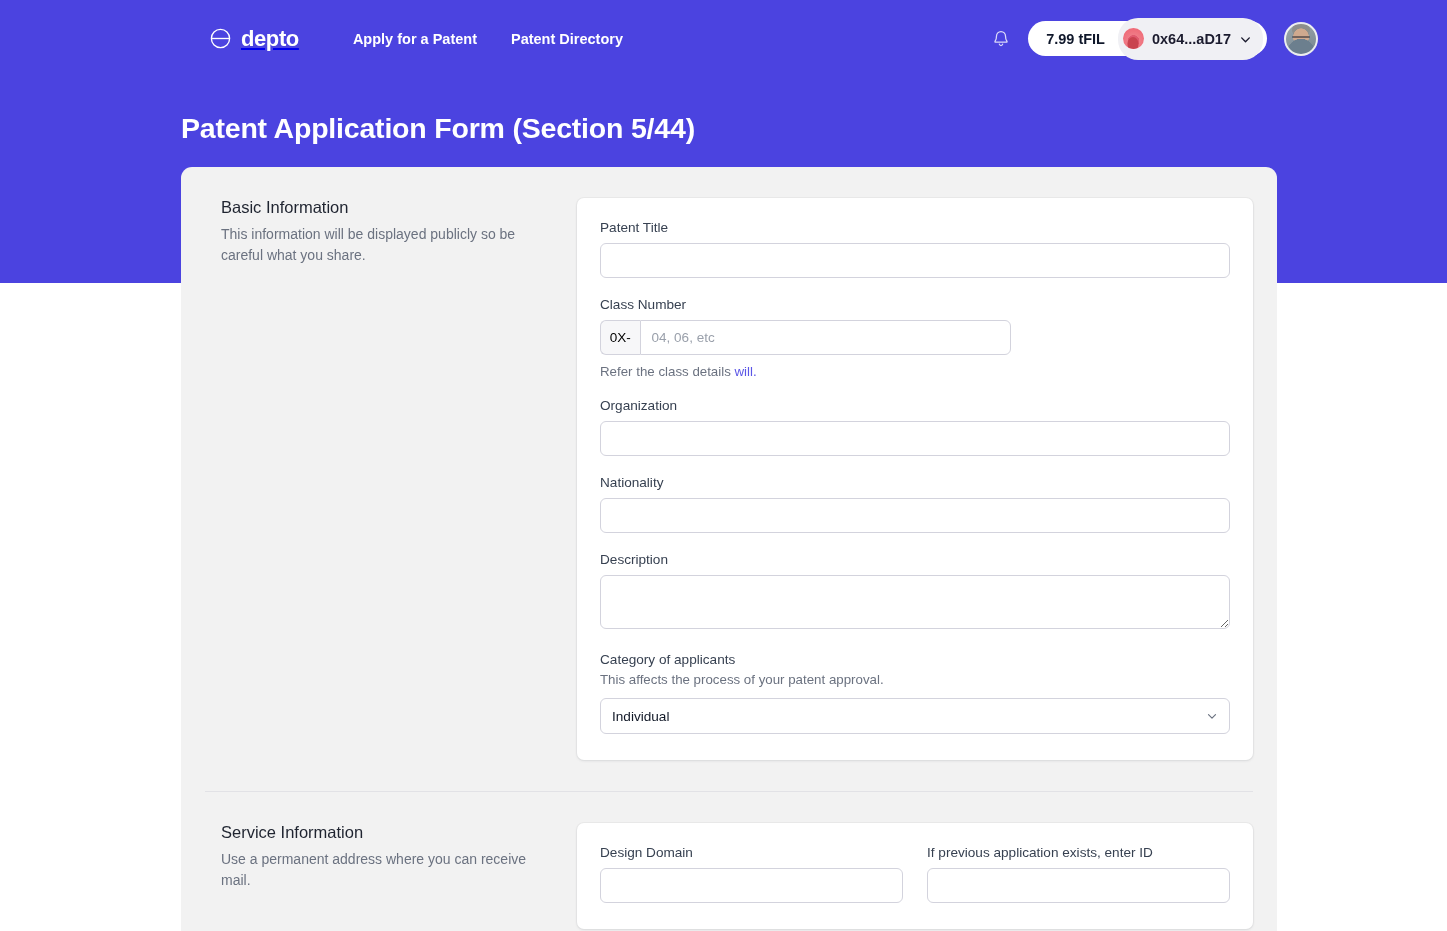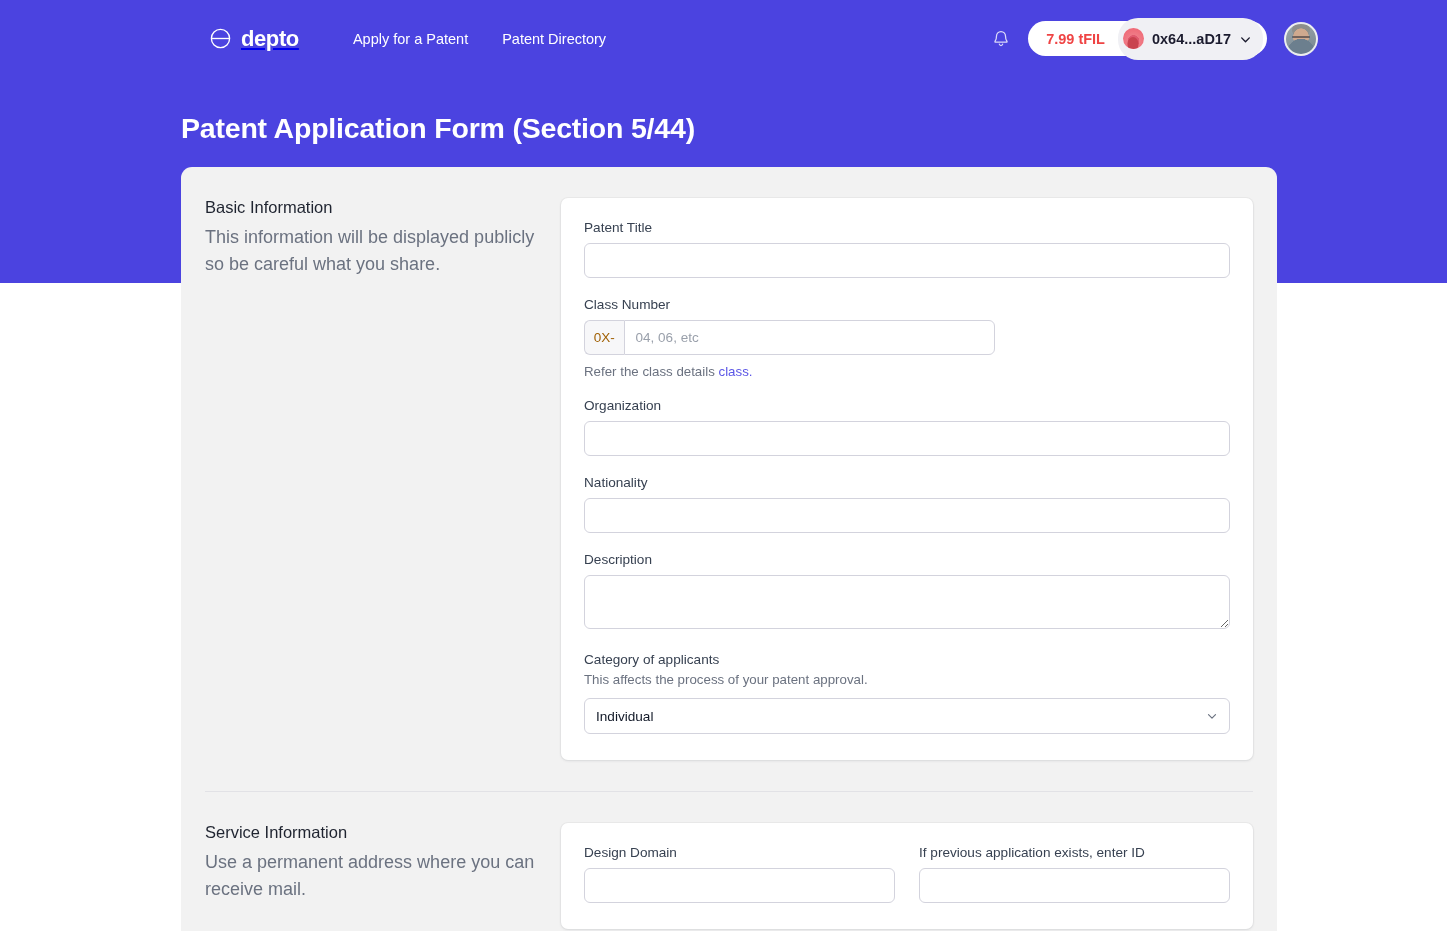--- a/index.html
+++ b/index.html
@@ -22,34 +22,34 @@
     display:flex; align-items:center;margin-left:28px;
   }
   .nav-left { display:flex; align-items:center; margin-left:181px; }
   .logo { display:flex; align-items:center; gap:9px; }
   .logo-mark { width:23px; height:23px; }
   .logo-text {
     color:#ffffff; font-size:22px; font-weight:bold; letter-spacing:-0.4px;
   }
   .nav-links { display:flex; align-items:center; margin-left:54px; gap:34px; }
   .nav-link {
-    color:#ffffff; font-size:14.5px; font-weight:normal; text-decoration:none;
+    color:#ffffff; font-size:14.5px; font-weight:bold; text-decoration:none;
     white-space:nowrap;
   }
   .nav-right {
     position:absolute; right:157px; top:0; height:61px;
     display:flex; align-items:center; gap:17px;
   }
   .bell-icon { width:20px; height:22px; display:block; opacity:.92; }
   .wallet-pill {
     display:flex; align-items:center; background:#ffffff;
     border-radius:22px; height:35px; padding:0 4px 0 0;
   }
   .balance {
-    font-size:14.5px; font-weight:bold; color:#ef4444;
+    font-size:14.5px; font-weight:bold; color:#0f172a;
     padding:0 13px 0 18px; white-space:nowrap;
   }
   .addr-chip {
     display:flex; align-items:center; gap:8px;
     background:#f0f0f4; border-radius:20px; height:42px; padding:0 11px 0 5px;
   }
   .addr-avatar {
     width:21px; height:21px; border-radius:50%;
     background: radial-gradient(circle at 50% 62%, #e05a6e 0%, #e05a6e 34%, #ef7b86 36%, #f0616f 100%);
     position:relative; overflow:hidden; flex:0 0 auto;
@@ -86,26 +86,26 @@
   .card {
     position:absolute; left:181px; top:167px;
     width:1096px; height:780px;
     background:#f2f2f2;
     border-radius:11px 11px 0 0;
     overflow:hidden;
   }
   .section {
     display:flex; padding: 31px 24px 0 24px;
   }
-  .section-left { width:356px; flex:0 0 356px; padding-right:20px;}
+  .section-left { width:356px; flex:0 0 356px; padding-right:20px;margin-left:16px;}
   .section-title {
     font-size:16.5px; color:#1f2430; margin-bottom:7px; font-weight:normal;
   }
   .section-sub {
-    font-size:18px; color:#6b7280; line-height:1.5;
+    font-size:14px; color:#6b7280; line-height:1.5;
   }
   .panel {
     flex:1; background:#ffffff; border-radius:7px;
     box-shadow: 0 1px 3px rgba(16,24,40,.09), 0 0 0 1px rgba(16,24,40,.03);
     padding: 22px 23px 26px 23px;
   }
   .field { margin-bottom:19px; }
   .field:last-child { margin-bottom:0; }
   .flabel {
     display:block; font-size:13.6px; color:#374151; margin-bottom:8px;
@@ -117,21 +117,21 @@
     background:#ffffff; font-family:"Liberation Sans", sans-serif;
     font-size:13.5px; color:#111827; padding:0 11px; outline:none;
   }
   .inp::placeholder { color:#9aa0ab; }
   .prefix-group { display:flex; width:411px; }
   .prefix-box {
     display:flex; align-items:center; justify-content:center;
     width:44px; height:35px; background:#f7f7f9;
     border:1px solid #d3d3dd; border-right:none;
     border-radius:6px 0 0 6px;
-    font-size:13.5px; color:#a16207;text-align:right;
+    font-size:13.5px; color:#000000;text-align:right;
   }
   .prefix-input { border-radius:0 6px 6px 0; }
   .hint { font-size:13.3px; color:#6b7280; margin-top:9px; }
   .hint a { color:#5b56e6; text-decoration:none; }
   .ta {
     width:100%; height:54px; resize:vertical;
     border:1px solid #d3d3dd; border-radius:6px; background:#fff;
     font-family:"Liberation Sans", sans-serif; font-size:13.5px;
     color:#111827; padding:8px 11px; outline:none;
   }
@@ -219,21 +219,21 @@
           <input class="inp" type="text" placeholder="" style="">
         </div>
 
         <div class="field">
           <label class="flabel">Class Number</label>
           <div class="prefix-group">
             <span class="prefix-box">0X-</span>
             <input class="inp prefix-input" type="text" placeholder="04, 06, etc" style="">
           </div>
           <p class="hint">
-            <span>Refer the class details </span><a href="#">class.</a>
+            <span>Refer the class details </span><a href="#">will.</a>
           </p>
         </div>
 
         <div class="field">
           <label class="flabel">Organization</label>
           <input class="inp" type="text" placeholder="" style="">
         </div>
 
         <div class="field">
           <label class="flabel">Nationality</label>

